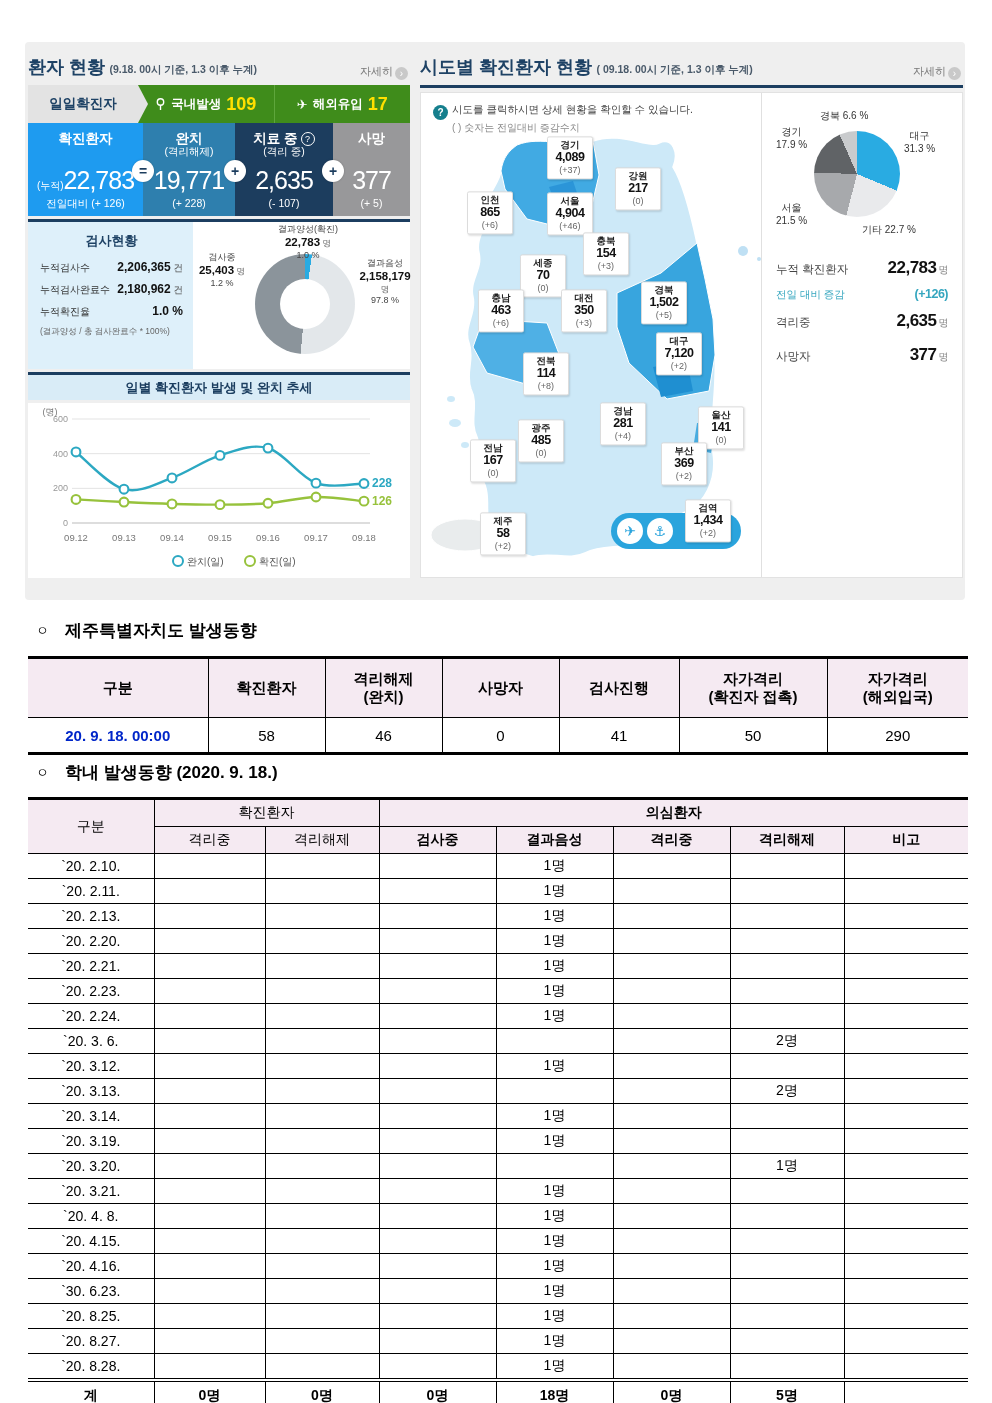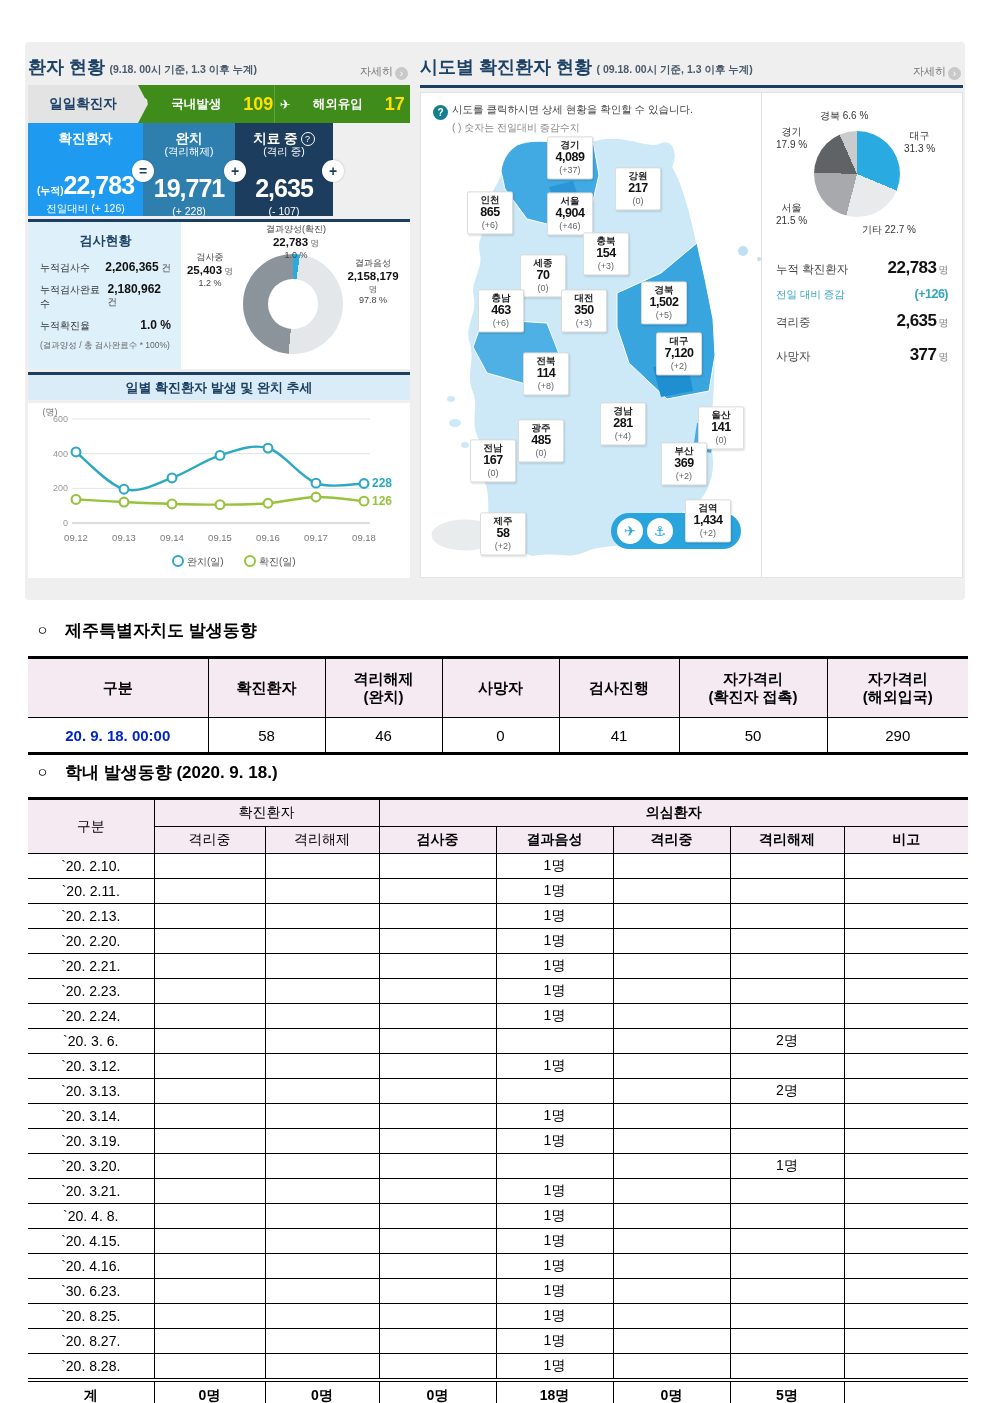--- a/index.html
+++ b/index.html
@@ -13,40 +13,40 @@
   .ptitle-row{position:absolute;left:0;top:0;width:100%;height:26px;}
   .ptitle{font-size:18px;font-weight:bold;color:#1e4265;}
   .ptitle-sub{font-size:10.5px;color:#4a5a6a;font-weight:bold;}
   .more-link{position:absolute;right:2px;top:9px;font-size:11px;color:#777;cursor:pointer;}
   .more-circ{display:inline-block;width:13px;height:13px;border-radius:50%;background:#c9c9c9;color:#fff;font-size:10px;line-height:13px;text-align:center;vertical-align:-2px;margin-left:2px;}
   
   .tabbar{position:absolute;left:0;top:30px;width:100%;height:38px;display:flex;}
   .tab-daily{width:110px;background:#e3e3e3;color:#1e4265;font-weight:bold;font-size:13.5px;display:flex;align-items:center;justify-content:center;position:relative;z-index:1;}
   .tab-daily::after{content:"";position:absolute;right:-10px;top:0;border-top:19px solid transparent;border-bottom:19px solid transparent;border-left:10px solid #e3e3e3;}
   .tab-green{flex:1;background:#3f8c1b;display:flex;color:#fff;}
-  .tg-half{flex:1;display:flex;align-items:center;justify-content:center;font-size:12.5px;font-weight:bold;gap:22px;}
+  .tg-half{flex:1;display:flex;align-items:center;justify-content:center;font-size:12.5px;font-weight:bold;gap:5px;}
   .tg-half + .tg-half{border-left:1px solid #5ea63c;}
   .tg-num{color:#ffe000;font-size:18px;font-weight:bold;}
   
   .stat-grid{position:absolute;left:0;top:68px;width:100%;height:93px;display:flex;}
   .sbox{color:#fff;display:flex;flex-direction:column;align-items:center;padding-top:9px;box-sizing:border-box;}
   .sb1{width:115px;background:#1e9bf0;}
   .sb2{width:92px;background:#2e7fae;}
   .sb3{width:98px;background:#1c3d5e;}
   .sb4{width:77px;background:#98989a;}
   .slabel{font-size:13.5px;font-weight:bold;line-height:1.05;}
   .ssub{font-size:10.5px;line-height:1.1;height:12px;}
-  .sval{font-size:25px;letter-spacing:-1px;margin-top:16px;white-space:nowrap;font-weight:bold;}
+  .sval{font-size:25px;letter-spacing:-1px;margin-top:8px;white-space:nowrap;}
   .sprefix{font-size:10px;letter-spacing:0;}
   .sdelta{font-size:10.5px;margin-top:2px;}
   .op-badge{position:absolute;top:37px;width:22px;height:22px;border-radius:50%;background:#fff;color:#1c3d5e;font-weight:bold;font-size:14px;line-height:22px;text-align:center;z-index:2;box-shadow:0 0 2px rgba(0,0,0,.25);}
   .q-circ{display:inline-block;width:12px;height:12px;border:1px solid #fff;border-radius:50%;font-size:9px;line-height:12px;text-align:center;font-weight:normal;margin-left:3px;vertical-align:1px;}
   
   .test-section{position:absolute;left:0;top:164px;width:100%;height:150px;border-top:3px solid #1c3e60;display:flex;box-sizing:border-box;background:#fff;}
-  .test-left{width:153px;background:#def0fa;padding:10px 10px 0 12px;box-sizing:border-box;}
+  .test-left{width:165px;background:#def0fa;padding:10px 10px 0 12px;box-sizing:border-box;}
   .test-title{font-size:13px;font-weight:bold;color:#1e4265;text-align:center;margin-bottom:10px;}
   .trow{display:flex;justify-content:space-between;font-size:10px;color:#333;margin-bottom:7px;align-items:baseline;}
   .trow b{font-size:12px;color:#111;}
   .tunit{font-size:9.5px;color:#555;}
   .tnote{font-size:8.5px;color:#666;margin-top:2px;}
   .test-right{flex:1;position:relative;}
   .donut{position:absolute;left:62px;top:32px;width:100px;height:100px;border-radius:50%;background:conic-gradient(from 0deg,#29abe2 0deg 8deg,#e3e7ea 8deg 185deg,#8b949b 185deg 360deg);}
   .donut::after{content:"";position:absolute;left:25px;top:25px;width:50px;height:50px;border-radius:50%;background:#fff;}
   .dlabel{position:absolute;text-align:center;font-size:9px;color:#444;line-height:1.25;}
   .dlabel b{font-size:11.5px;color:#111;}
@@ -141,20 +141,26 @@
       <span class="slabel">완치</span>
       <span class="ssub">(격리해제)</span>
       <span class="sval">19,771</span>
       <span class="sdelta">(+ 228)</span>
     </div>
     <div class="sbox sb3">
       <span class="slabel"><span>치료 중</span><span class="q-circ">?</span></span>
       <span class="ssub">(격리 중)</span>
       <span class="sval">2,635</span>
       <span class="sdelta">(- 107)</span>
+    </div>
+    <div class="sbox sb4">
+      <span class="slabel">사망</span>
+      <span class="ssub"></span>
+      <span class="sval">377</span>
+      <span class="sdelta">(+ 5)</span>
     </div>
     <span class="op-badge" style="left:104px;">=</span>
     <span class="op-badge" style="left:196px;">+</span>
     <span class="op-badge" style="left:294px;">+</span>
   </div>
   <div class="test-section">
     <div class="test-left">
       <div class="test-title">검사현황</div>
       <div class="trow">
           <span>누적검사수</span>

